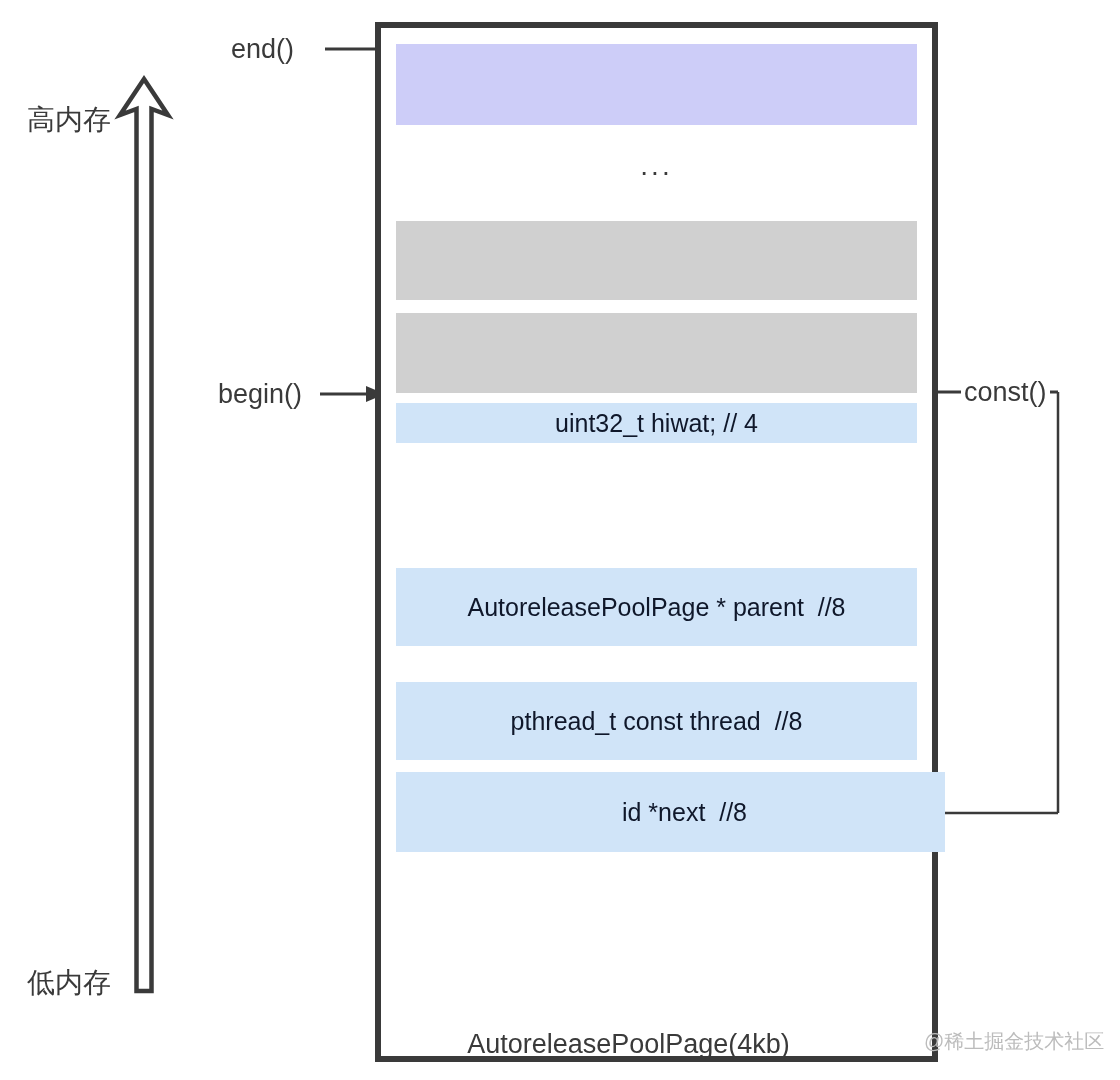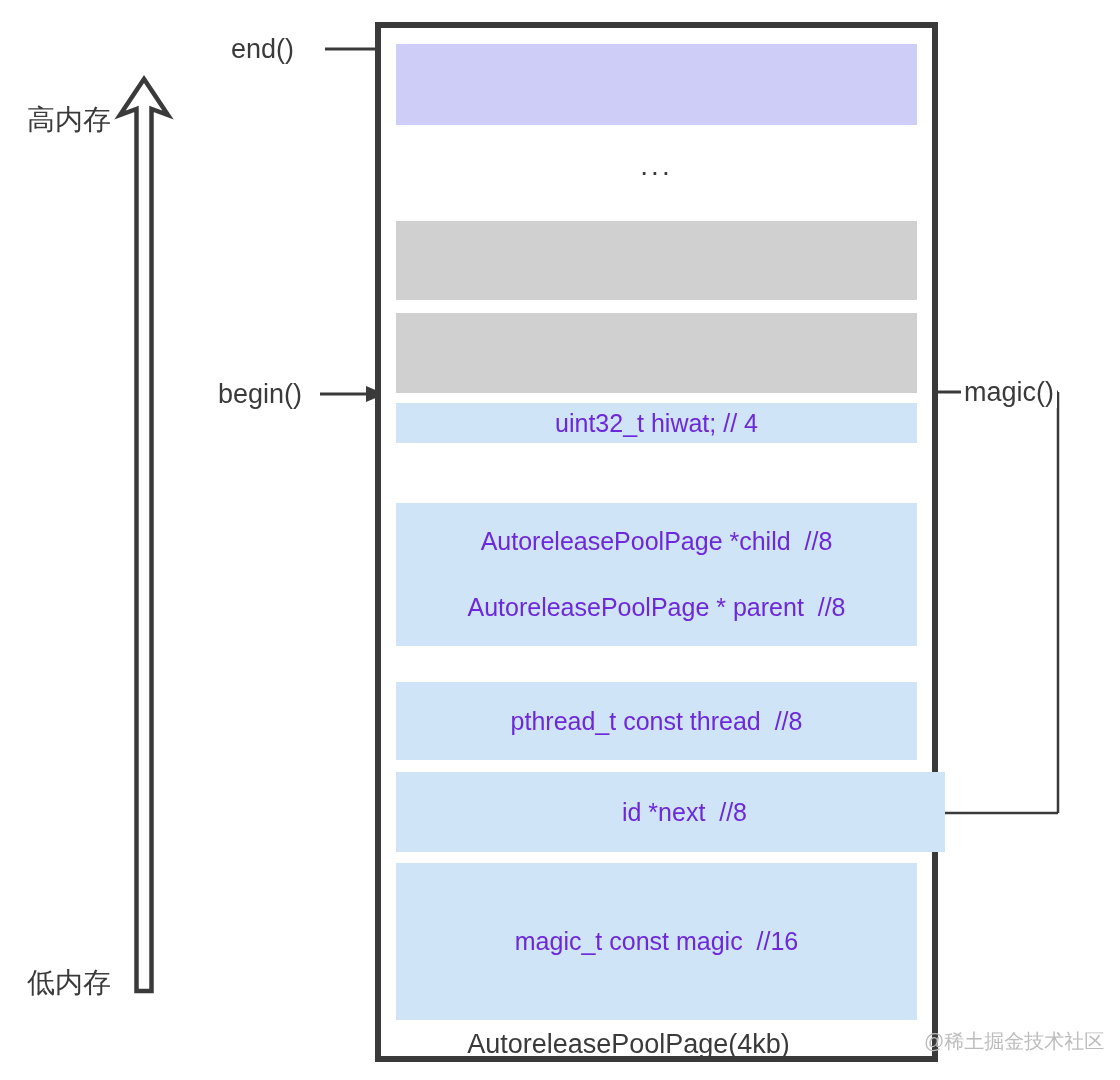--- a/index.html
+++ b/index.html
@@ -11,21 +11,21 @@
   
   .mainbox{
     position:absolute;left:375px;top:22px;width:551px;height:1028px;
     border:6px solid #3a3a3a;background:#ffffff;box-sizing:content-box;
   }
   
   .blk{position:absolute;left:396px;width:521px;}
   .blk-purple{background:#cdcdf8;}
   .blk-gray{background:#d0d0d0;}
   .blk-blue{background:#d0e4f8;display:flex;align-items:center;justify-content:center;
-    font-size:25px;color:#6d28d9;white-space:pre;}
+    font-size:25px;color:#0f172a;white-space:pre;}
   .b-end   {top:44px;height:81px;}
   .b-gray1 {top:221px;height:79px;}
   .b-gray2 {top:313px;height:80px;}
   .b-f0{top:403px;height:40px;}
   .b-f1{top:451px;height:40px;}
   .b-f2{top:503px;height:77px;}
   .b-f3{top:568px;height:78px;}
   .b-f4{top:682px;height:78px;}
   .b-f5{top:772px;height:80px;padding-left:28px;}
   .b-f6{top:863px;height:157px;}
@@ -76,30 +76,28 @@
   </svg>
 
   <div class="mainbox"></div>
 
   <div class="blk blk-purple b-end"></div>
   <div class="dots">...</div>
   <div class="blk blk-gray b-gray1"></div>
   <div class="blk blk-gray b-gray2"></div>
 
   <div class="blk blk-blue b-f0">uint32_t hiwat; // 4</div>
-  <div class="blk blk-blue b-f2">AutoreleasePoolPage *child  //8</div>
   <div class="blk blk-blue b-f3">AutoreleasePoolPage * parent  //8</div>
   <div class="blk blk-blue b-f4">pthread_t const thread  //8</div>
   <div class="blk blk-blue b-f5">id *next  //8</div>
-  <div class="blk blk-blue b-f6">magic_t const magic  //16</div>
 
   <div class="boxtitle">AutoreleasePoolPage(4kb)</div>
 
   <div class="lbl lbl-end">end()</div>
   <div class="lbl lbl-begin">begin()</div>
-  <div class="lbl lbl-next">magic()</div>
+  <div class="lbl lbl-next">const()</div>
 
   <div class="lbl-cjk lbl-high">高内存</div>
   <div class="lbl-cjk lbl-low">低内存</div>
 
   <div class="watermark">@稀土掘金技术社区</div>
 
 </div>
 
 </body></html>

